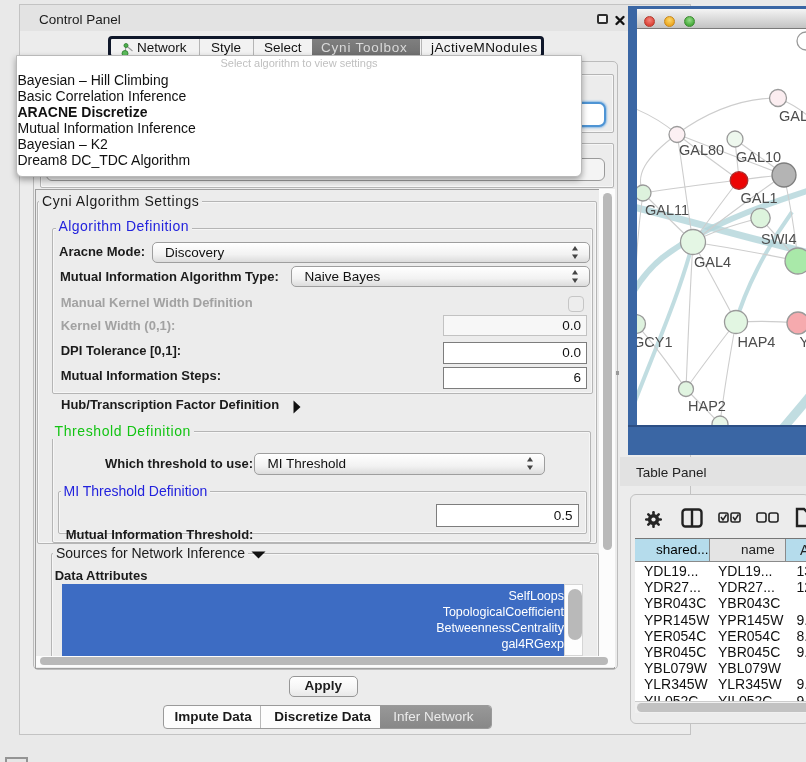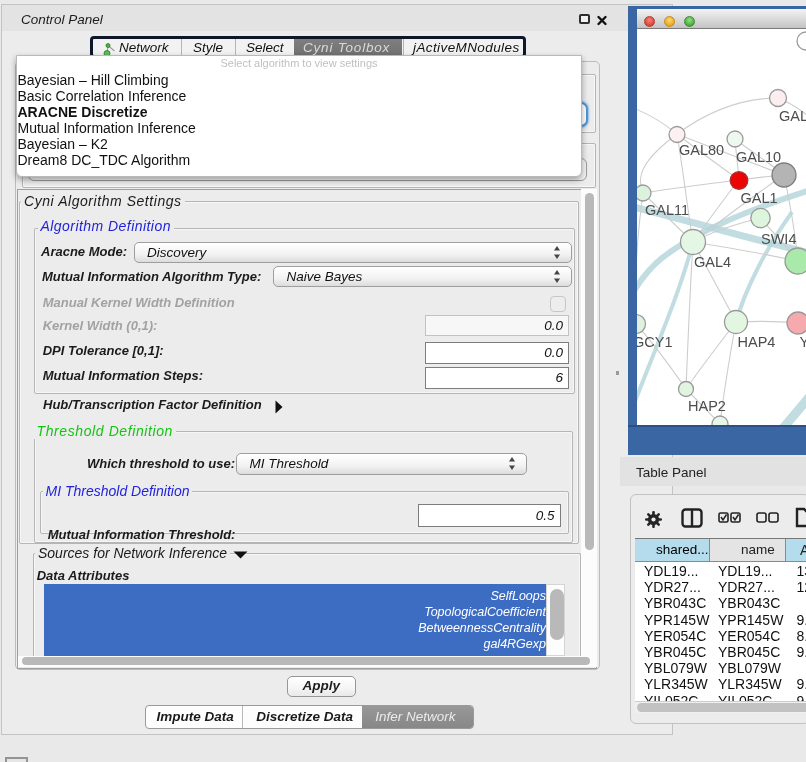--- a/index.html
+++ b/index.html
@@ -9,21 +9,21 @@
   .lbl{font-size:13px;font-weight:bold;color:#1b1b1b;}
   .dis{color:#a2a2a2;}
   .combo{position:absolute;border:1px solid #9e9e9e;border-radius:5px;background:linear-gradient(#ffffff,#f2f2f2 60%,#dcdcdc);box-shadow:inset 0 1px 0 #fff;}
   .tfield{position:absolute;border:1px solid #7d7d7d;background:#fff;font-size:13.5px;color:#111;text-align:right;}
   .gtitle{position:absolute;font-size:14px;background:#ececec;padding:0 3px;white-space:nowrap;}
   .group{position:absolute;border:1px solid #b5b5b5;border-radius:2px;box-shadow:inset 0 0 0 1px rgba(255,255,255,.55);}
 </style>
 </head>
 <body>
 
-<div class="abs" style="left:1px;top:4px;width:672px;height:731px;background:#ececec;border:1px solid #c3c3c3;box-sizing:border-box;font-style:italic;">
+<div class="abs" style="left:19px;top:4px;width:672px;height:731px;background:#ececec;border:1px solid #c3c3c3;box-sizing:border-box;">
 
   <div class="abs" style="left:0;top:0;width:100%;height:26px;background:#e3e3e3;"></div>
   <div class="abs" style="left:19px;top:6.5px;font-size:13.5px;color:#1c1c1c;">Control Panel</div>
   <div class="abs" style="left:576.5px;top:8.5px;width:11px;height:10px;border:2px solid #2e2e2e;border-radius:2px;background:#f2f2f2;box-sizing:border-box;"></div>
   <svg class="abs" style="left:594px;top:9px;" width="12" height="12" viewBox="0 0 12 12">
       <path d="M2.5 3 L9.5 10 M9.5 3 L2.5 10" stroke="#111" stroke-width="2.4" stroke-linecap="round"></path>
     </svg>
 
   <div class="abs" style="left:88px;top:31px;width:436px;height:22px;background:#f2f2f2;border:3px solid #0f172a;border-radius:4px;box-sizing:border-box;overflow:hidden;">
     <div class="abs" style="left:88px;top:0;width:1px;height:22px;background:#b5b5b5;"></div>
@@ -123,21 +123,21 @@
     <div style="font-size:12.5px;color:#fff;padding:4px 0 0 5px;line-height:16.1px;text-align:right;">SelfLoops<br>TopologicalCoefficient<br>BetweennessCentrality<br>gal4RGexp</div>
   </div>
   <div class="abs" style="left:544px;top:579px;width:19px;height:72px;background:#fdfdfd;border:1px solid #d5d5d5;box-sizing:border-box;"></div>
   <div class="abs" style="left:547.5px;top:584px;width:14px;height:51px;background:#b9b9b9;border-radius:7px;"></div>
 
   <div class="abs" style="left:579px;top:184px;width:16px;height:478px;background:#fcfcfc;"></div>
   <div class="abs" style="left:583px;top:188px;width:9px;height:357px;background:#b9b9b9;border-radius:5px;"></div>
   <div class="abs" style="left:16px;top:651px;width:579px;height:11px;background:#fcfcfc;"></div>
   <div class="abs" style="left:20px;top:652px;width:568px;height:8px;background:#b9b9b9;border-radius:5px;"></div>
 
-  <div class="abs" style="left:269px;top:671px;width:66.5px;height:18.5px;border:1px solid #969696;border-radius:5px;background:linear-gradient(#ffffff,#f6f6f6 55%,#e8e8e8);text-align:center;font-size:13.5px;font-weight:bold;color:#1d1d1d;line-height:17.5px;margin-left:16px;">Apply</div>
+  <div class="abs" style="left:269px;top:671px;width:66.5px;height:18.5px;border:1px solid #969696;border-radius:5px;background:linear-gradient(#ffffff,#f6f6f6 55%,#e8e8e8);text-align:center;font-size:13.5px;font-weight:bold;color:#1d1d1d;line-height:17.5px;">Apply</div>
 
   <div class="abs" style="left:142.5px;top:700px;width:329.5px;height:24px;background:#fdfdfd;border:1px solid #9a9a9a;border-radius:4px;box-sizing:border-box;overflow:hidden;">
     <div class="abs" style="left:96.7px;top:0;width:1px;height:24px;background:#b9b9b9;"></div>
     <div class="abs" style="left:216.5px;top:0;width:112px;height:24px;background:linear-gradient(#989898,#868686);"></div>
     <div class="abs" style="left:10.9px;top:2.5px;font-size:13.5px;font-weight:bold;color:#1a1a1a;">Impute Data</div>
     <div class="abs" style="left:110.7px;top:2.5px;font-size:13.5px;font-weight:bold;color:#1a1a1a;">Discretize Data</div>
     <div class="abs" style="left:229.8px;top:2.5px;font-size:13.5px;color:#ebebeb;">Infer Network</div>
   </div>
 </div>
 

